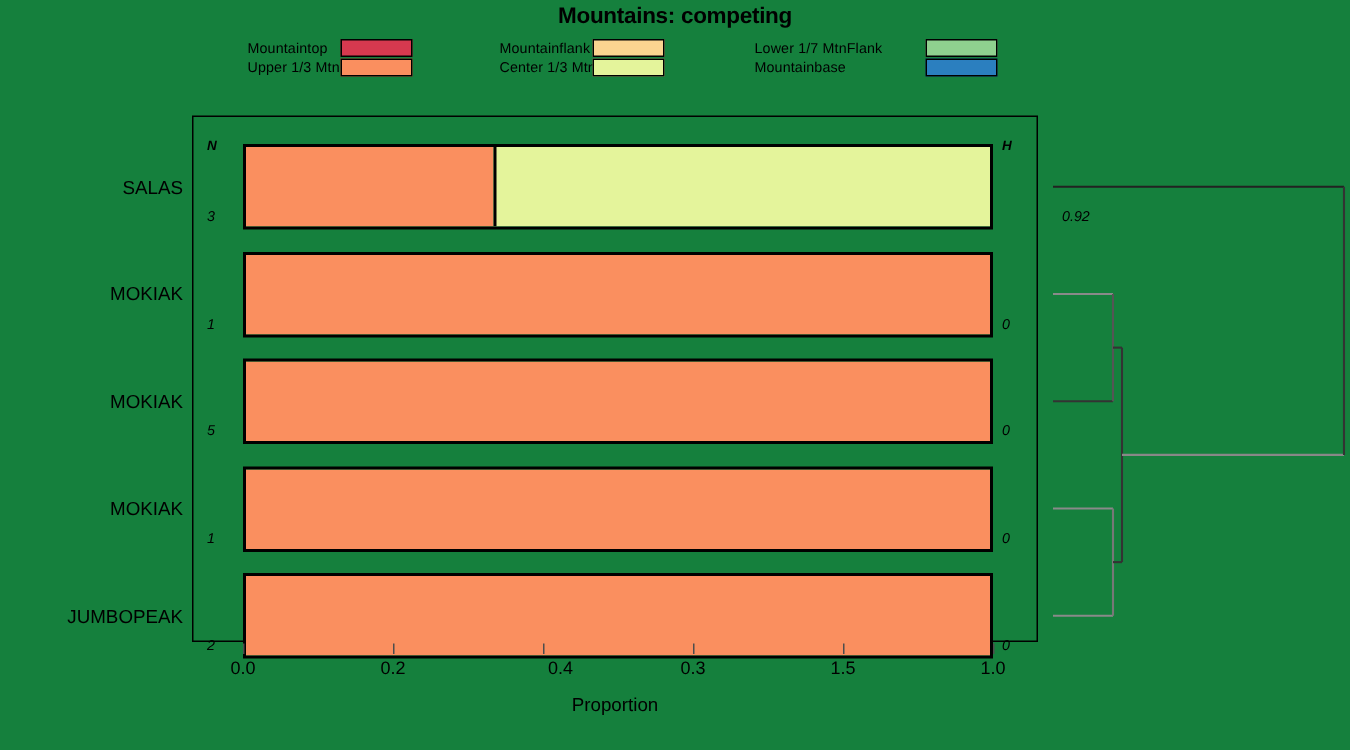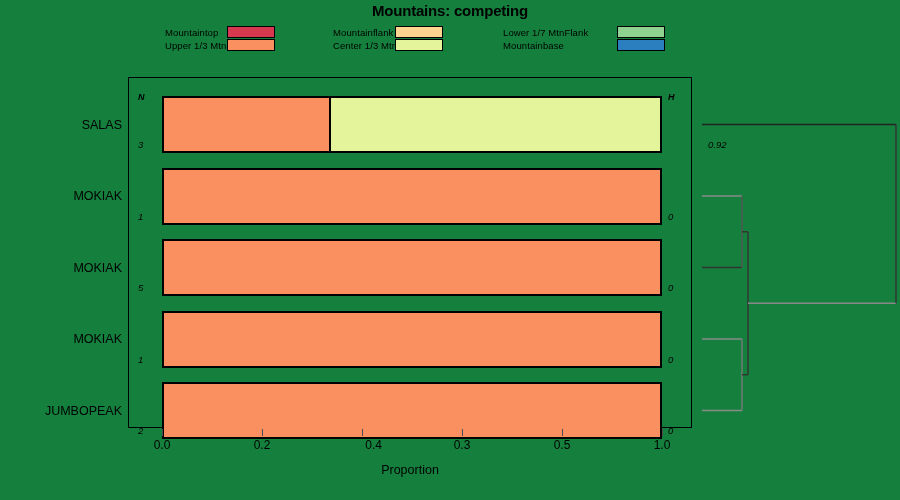--- a/index.html
+++ b/index.html
@@ -293,21 +293,21 @@
   <div id="x-axis">
       <div class="x-tick-line" style="left: 162px;"></div>
       <div class="x-tick-label" style="left: 162px;">0.0</div>
       <div class="x-tick-line" style="left: 262px;"></div>
       <div class="x-tick-label" style="left: 262px;">0.2</div>
       <div class="x-tick-line" style="left: 362px;"></div>
       <div class="x-tick-label" style="left: 362px; text-align: right;">0.4</div>
       <div class="x-tick-line" style="left: 462px;"></div>
       <div class="x-tick-label" style="left: 462px;">0.3</div>
       <div class="x-tick-line" style="left: 562px;"></div>
-      <div class="x-tick-label" style="left: 562px;">0.5</div>
+      <div class="x-tick-label" style="left: 562px;">1.5</div>
       <div class="x-tick-line" style="left: 662px;"></div>
       <div class="x-tick-label" style="left: 662px;">1.0</div>
     </div>
 
   <div id="x-axis-title">Proportion</div>
 
   <div id="dendrogram">
       <svg width="200" height="351">
         <line x1="2" y1="119" x2="42" y2="119" stroke="#8a8a8a" stroke-width="1.4"></line>
         <line x1="2" y1="190.5" x2="42" y2="190.5" stroke="#333333" stroke-width="1.4"></line>

